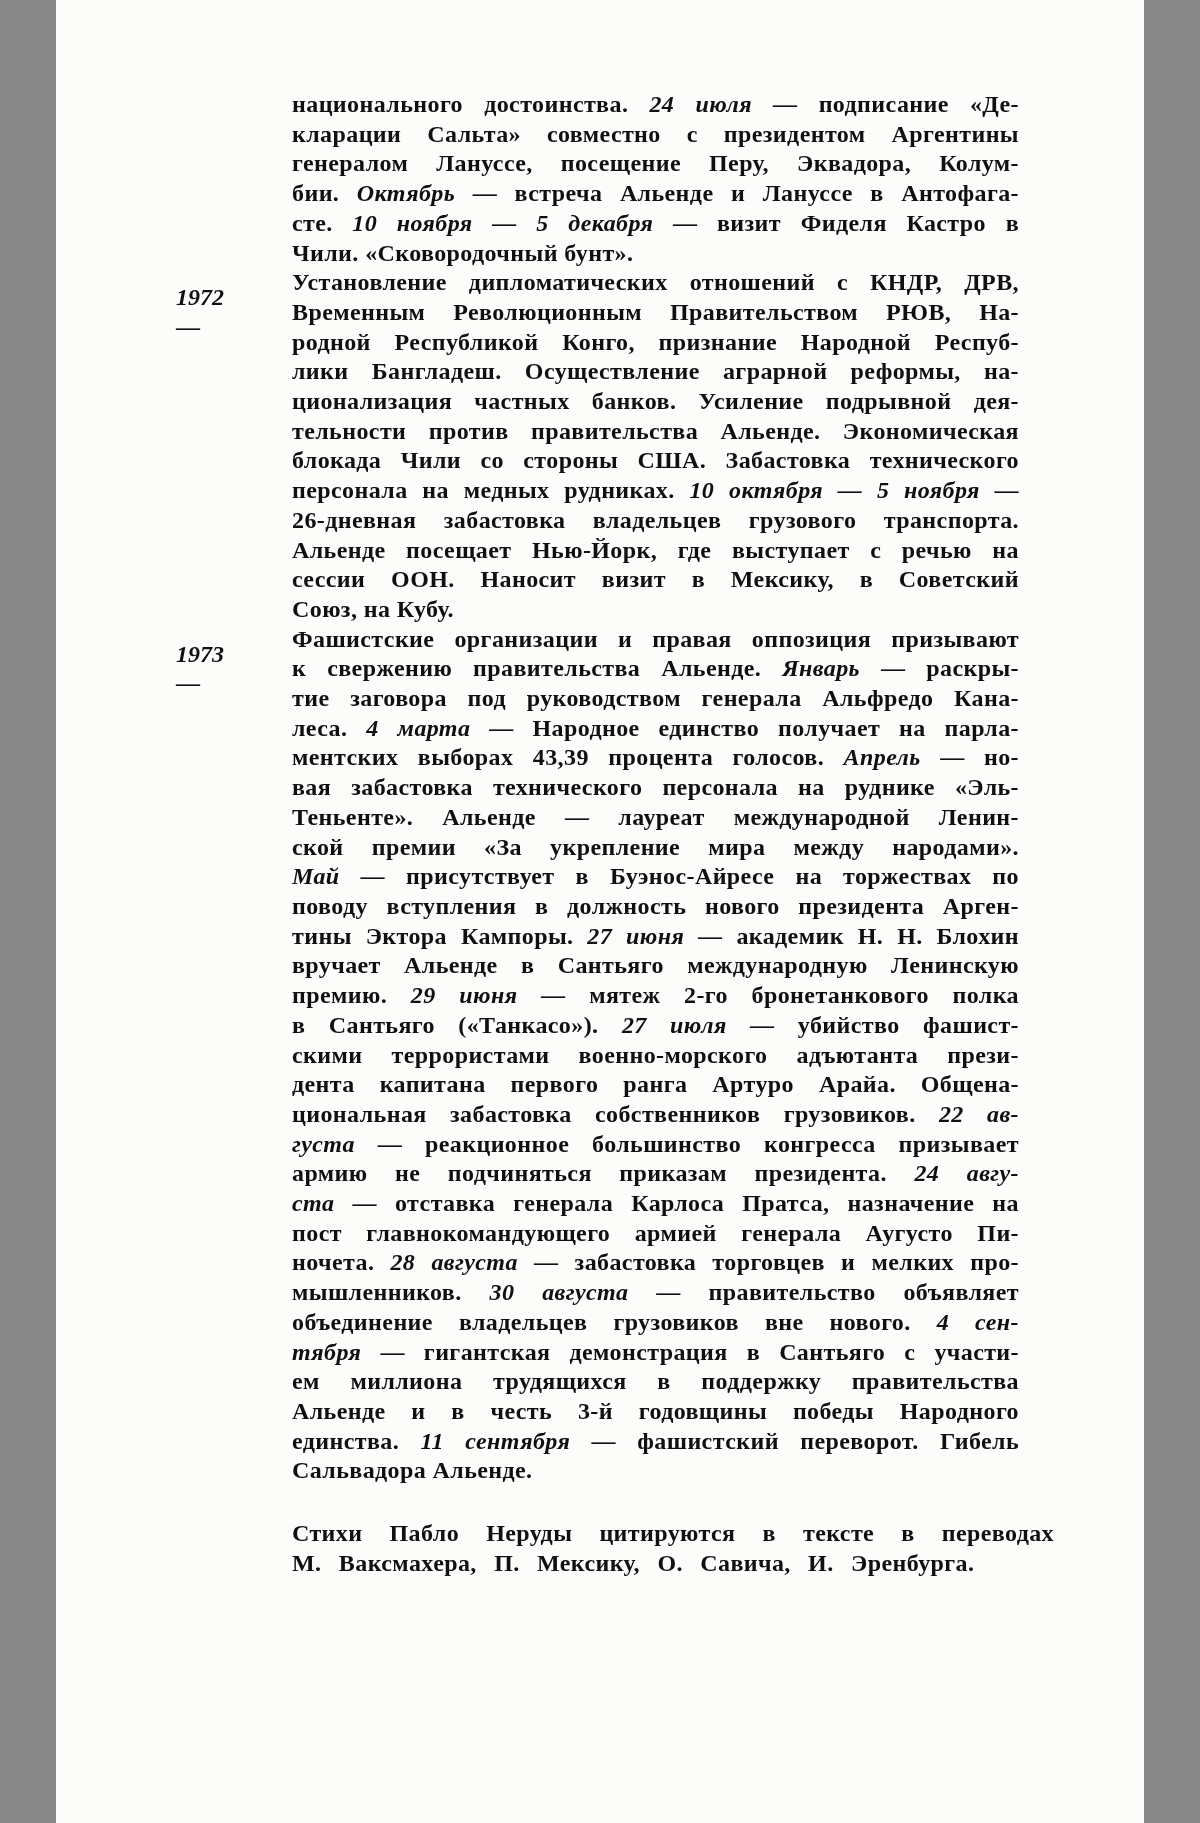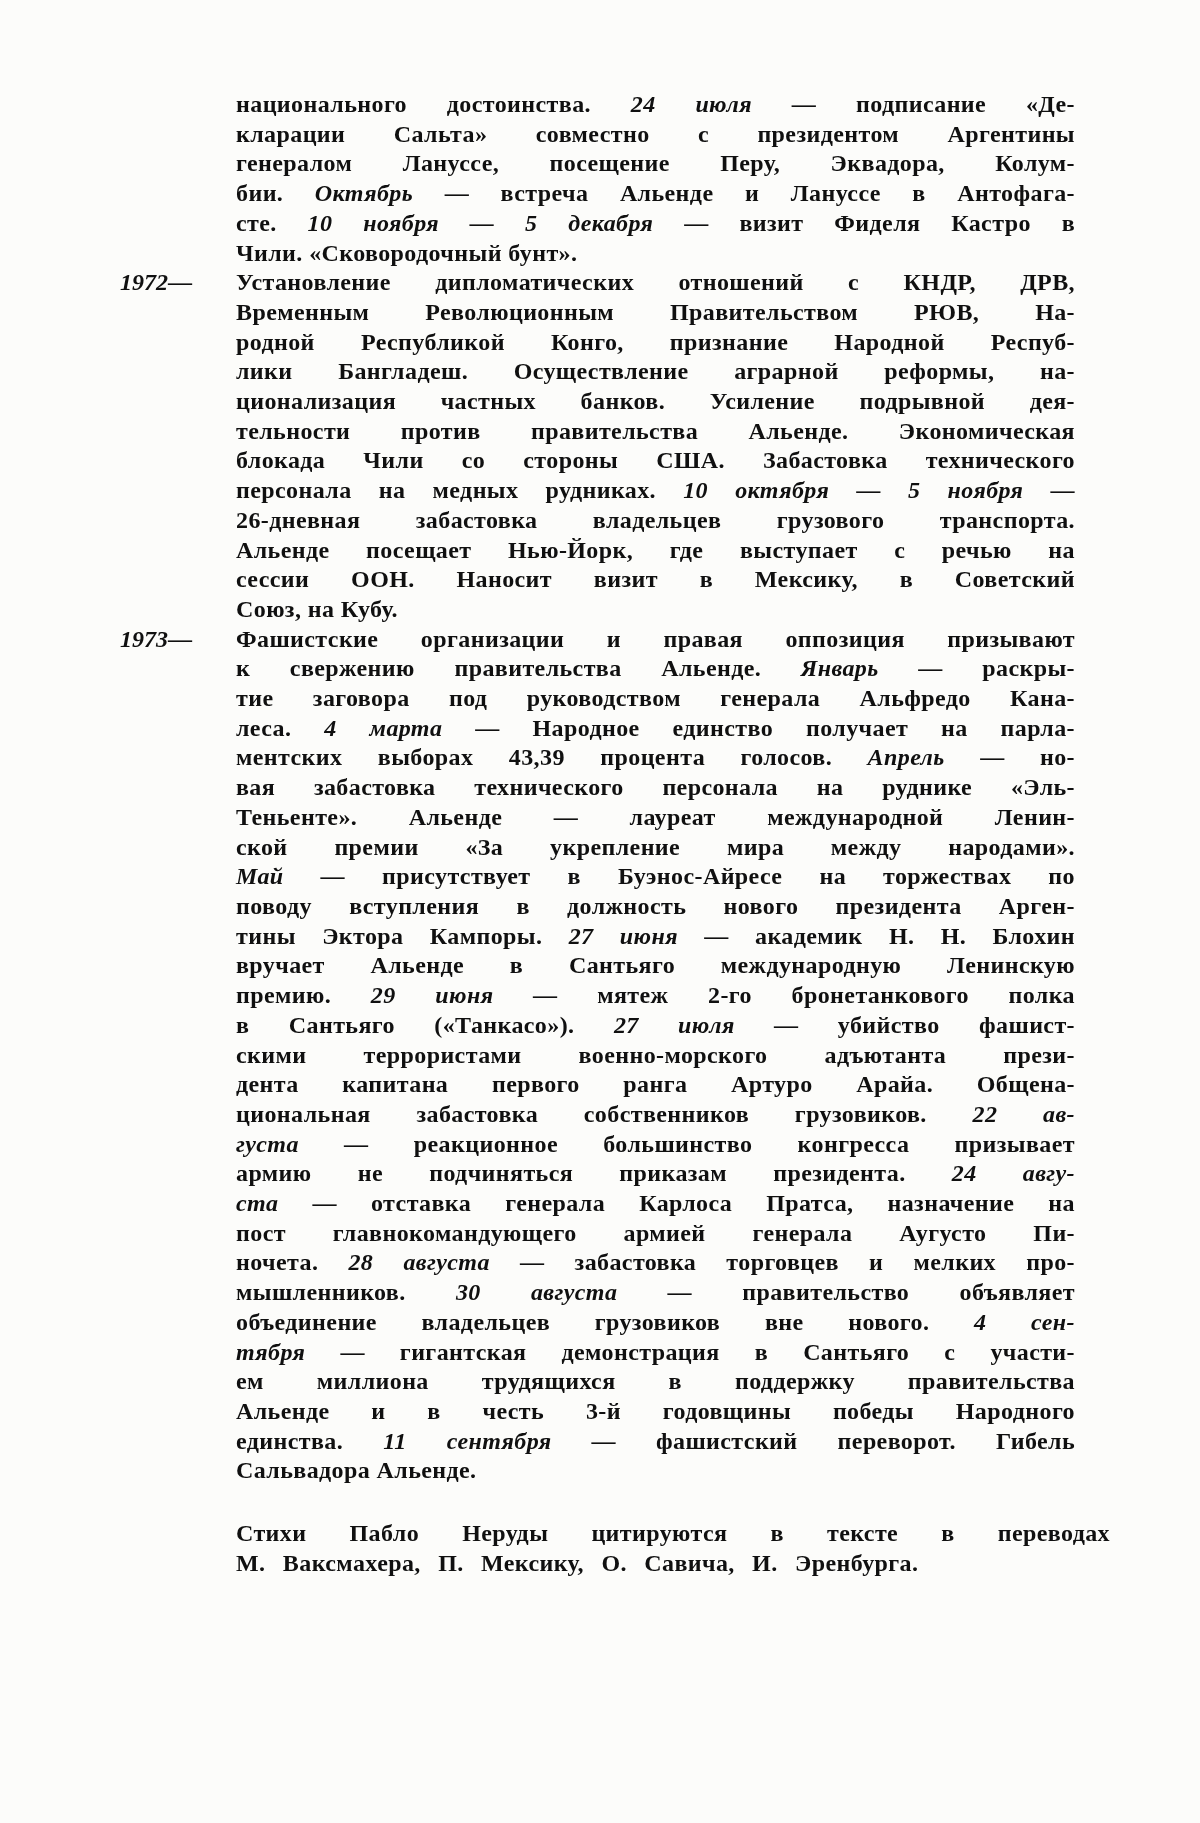--- a/index.html
+++ b/index.html
@@ -1,18 +1,18 @@
 <!DOCTYPE html>
 <html lang="ru"><head>
 <meta charset="utf-8">
 <style>
   html,body { margin:0; padding:0; background:#888; }
   .page {
     position: relative;
-    width: 1200px;
+    width: 1088px;
     height: 1823px;
     margin: 0 auto;
     background: #fcfcfa;
     color: #101010;
     font-family: "Liberation Serif", "DejaVu Serif", serif;
     font-weight: 700;
     overflow: hidden;
   }
   .content {
     position: absolute;
@@ -34,25 +34,27 @@
     white-space: normal;
   }
   .line.end {
     text-align: right;
     text-align-last: left;
   }
   .it { font-style: italic; }
   .year-cell {
     position: absolute;
     left: 120px;
-    top: 0;
+    top: 15px;
     width: 97px;
     display: flex;
+    justify-content: space-between;
     font-size: 24px;
     line-height: 29.7px;
+    flex-direction: column;
   }
   .footnote {
     margin-top: 33px;
     padding-left: 236px;
     padding-right: 90px;
   }
   .footnote .line.end { word-spacing: 11px; }
 </style>
 </head>
 <body>

